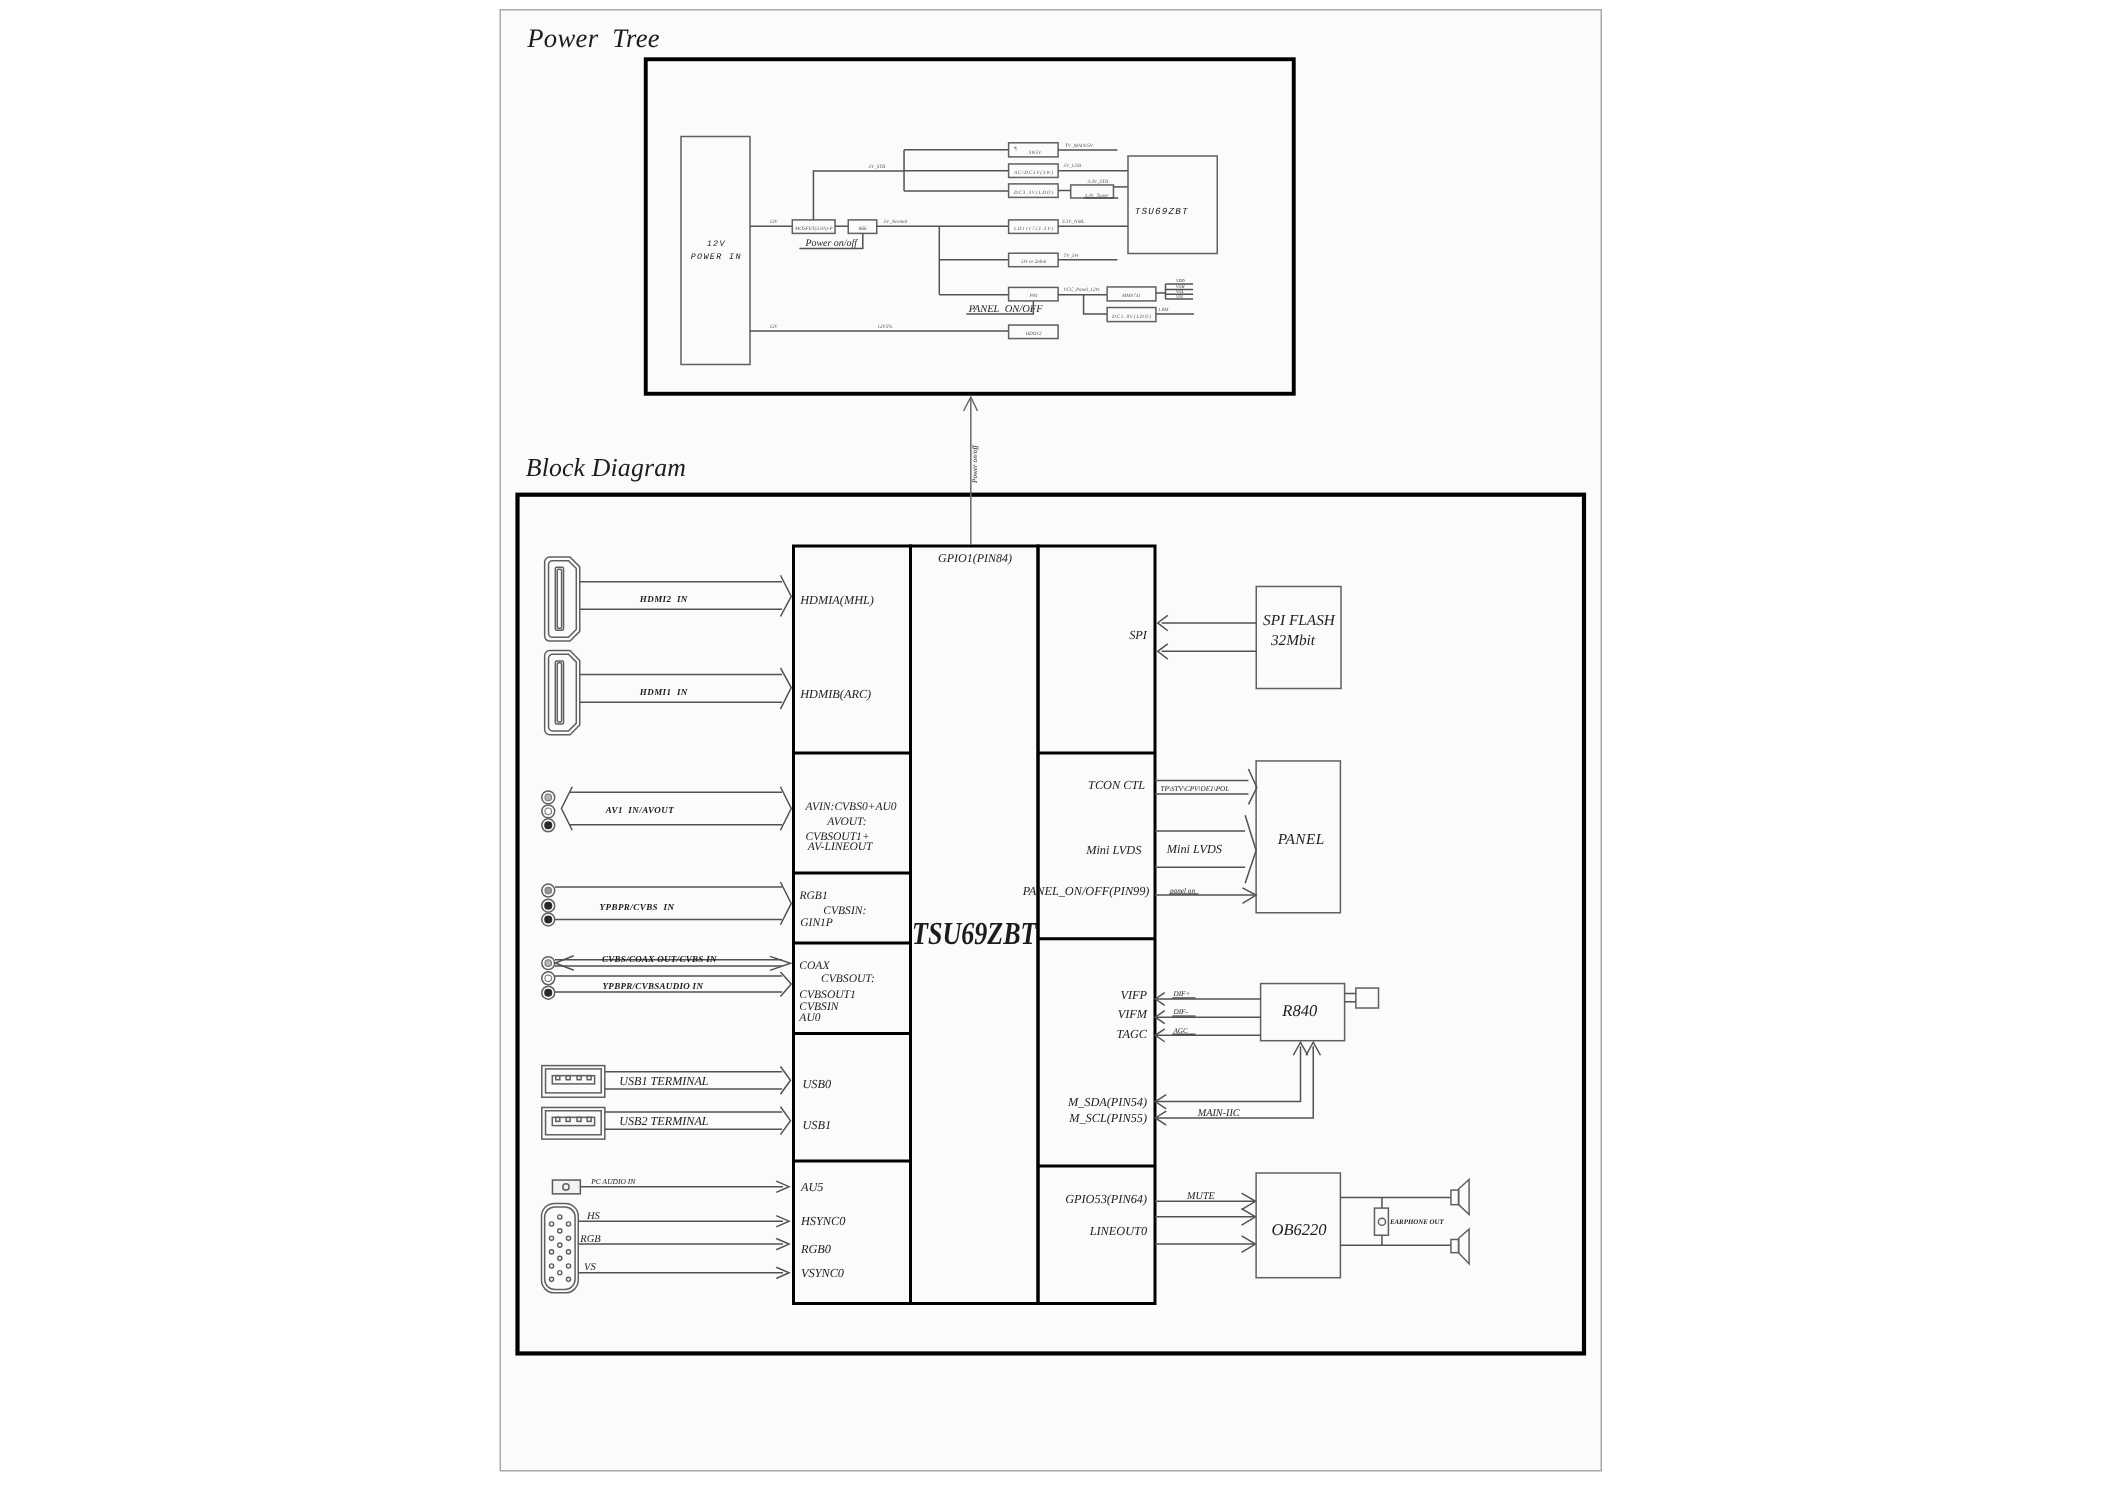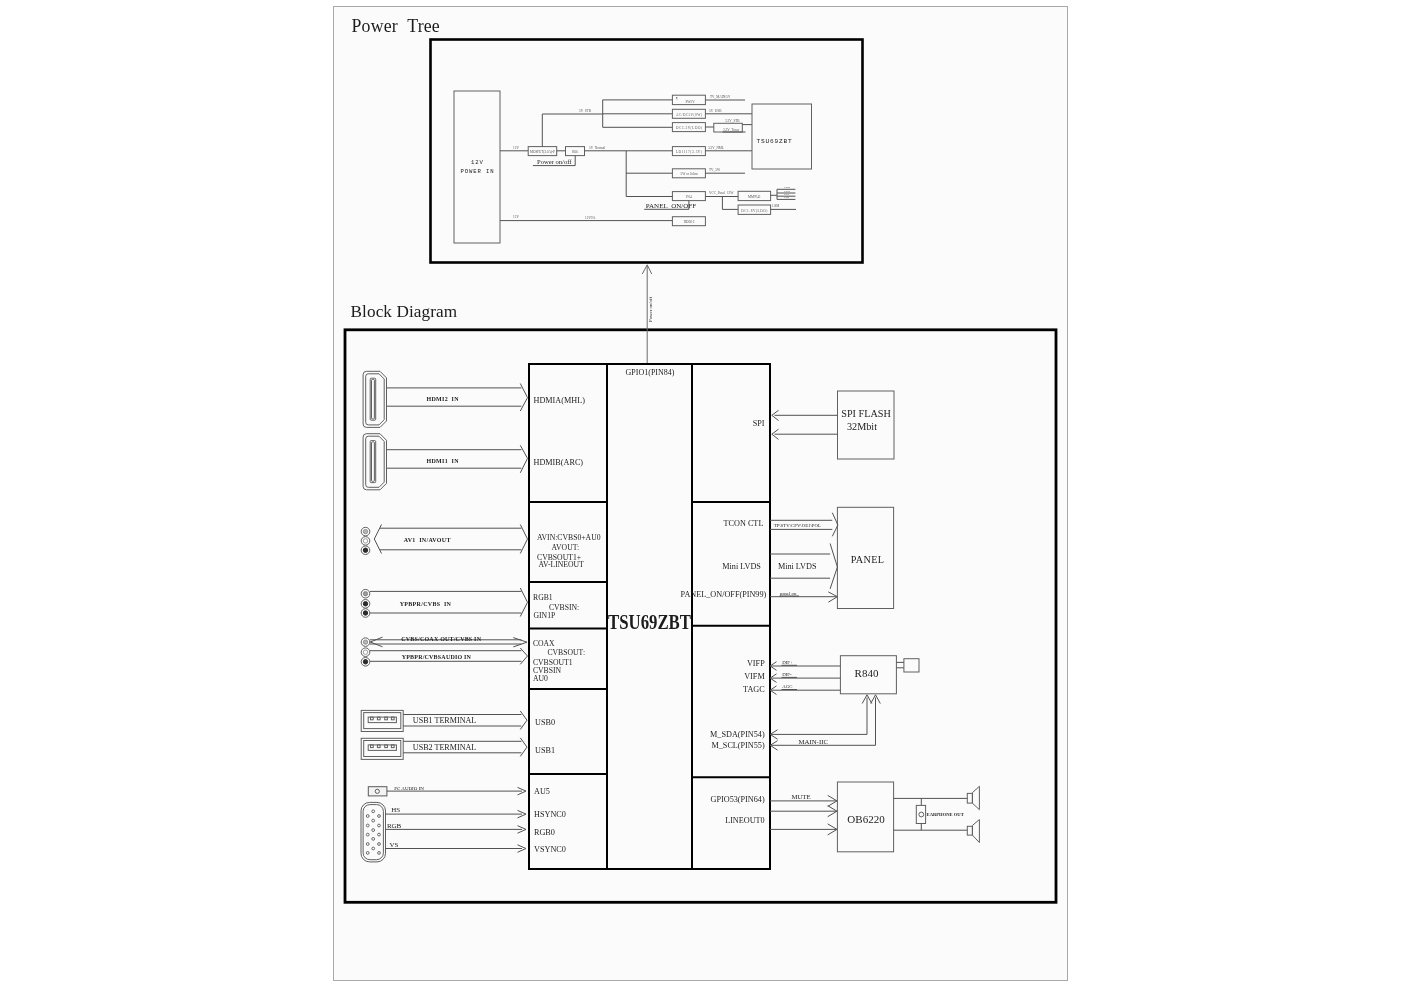--- a/index.html
+++ b/index.html
@@ -1,16 +1,16 @@
 <!DOCTYPE html>
 <html><head>
 <meta charset="utf-8">
 <style>
   html,body{margin:0;padding:0;background:#ffffff;}
-  #page{position:relative;width:1404px;height:992px;background:#ffffff;overflow:hidden;}
+  #page{position:relative;width:1404px;height:992px;background:#ffffff;overflow:hidden;font-style:italic;}
   svg{position:absolute;top:0;left:0;}
   text{font-family:"Liberation Serif",serif;fill:#1c1c1c;}
   .mono{font-family:"Liberation Mono",monospace;}
   .w{stroke:#525252;stroke-width:1;fill:none;}
   .wl{stroke:#6a6a6a;stroke-width:1;fill:none;}
   .bx{stroke:#606060;stroke-width:1;fill:none;}
   .blk{stroke:#000;fill:none;}
   .t3{font-size:3.4px;fill:#555;}
 </style>
 </head>

